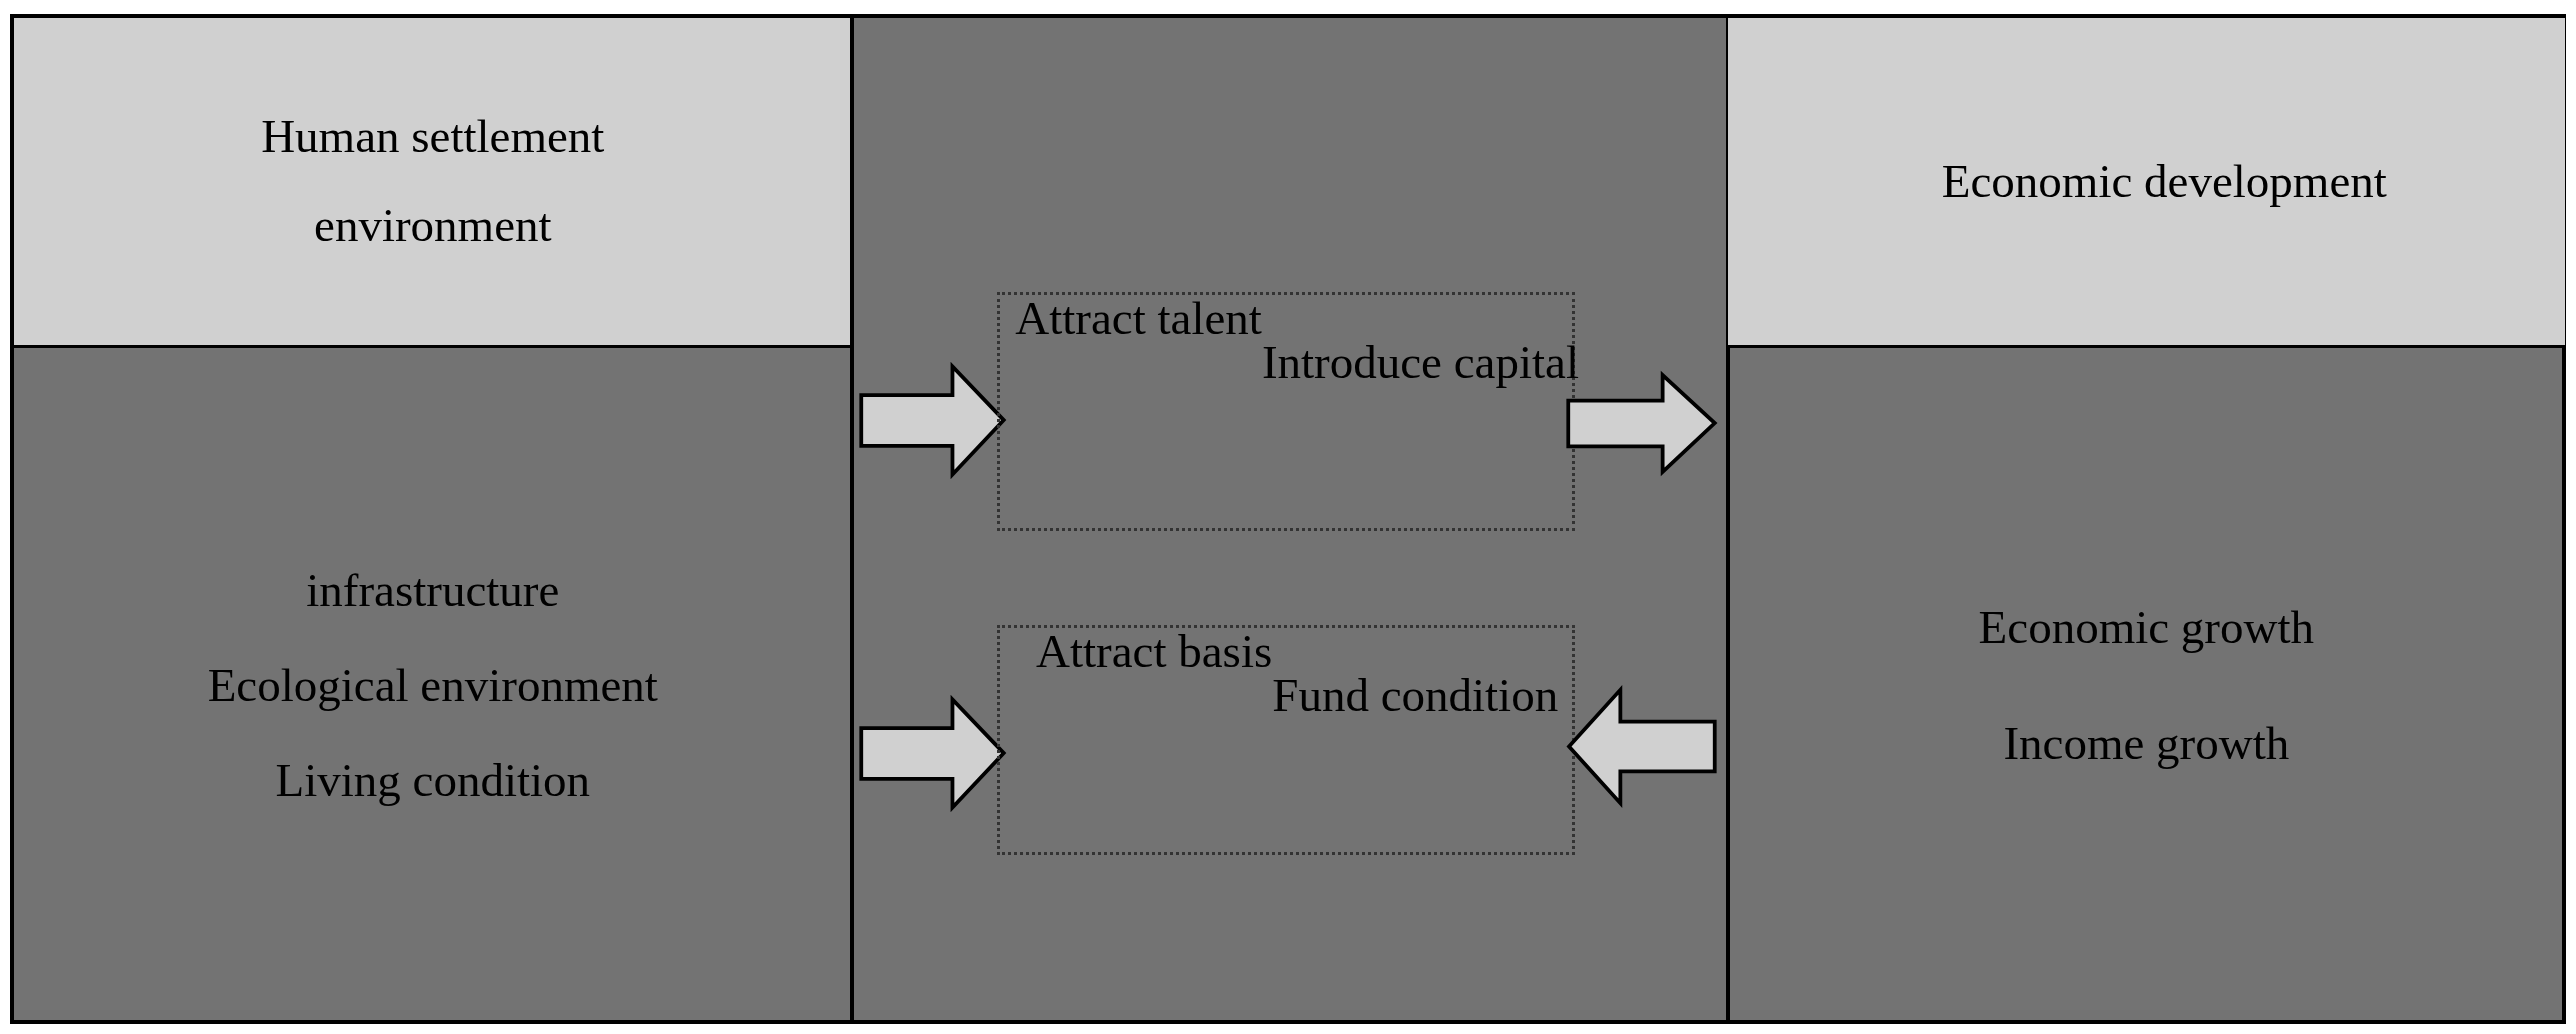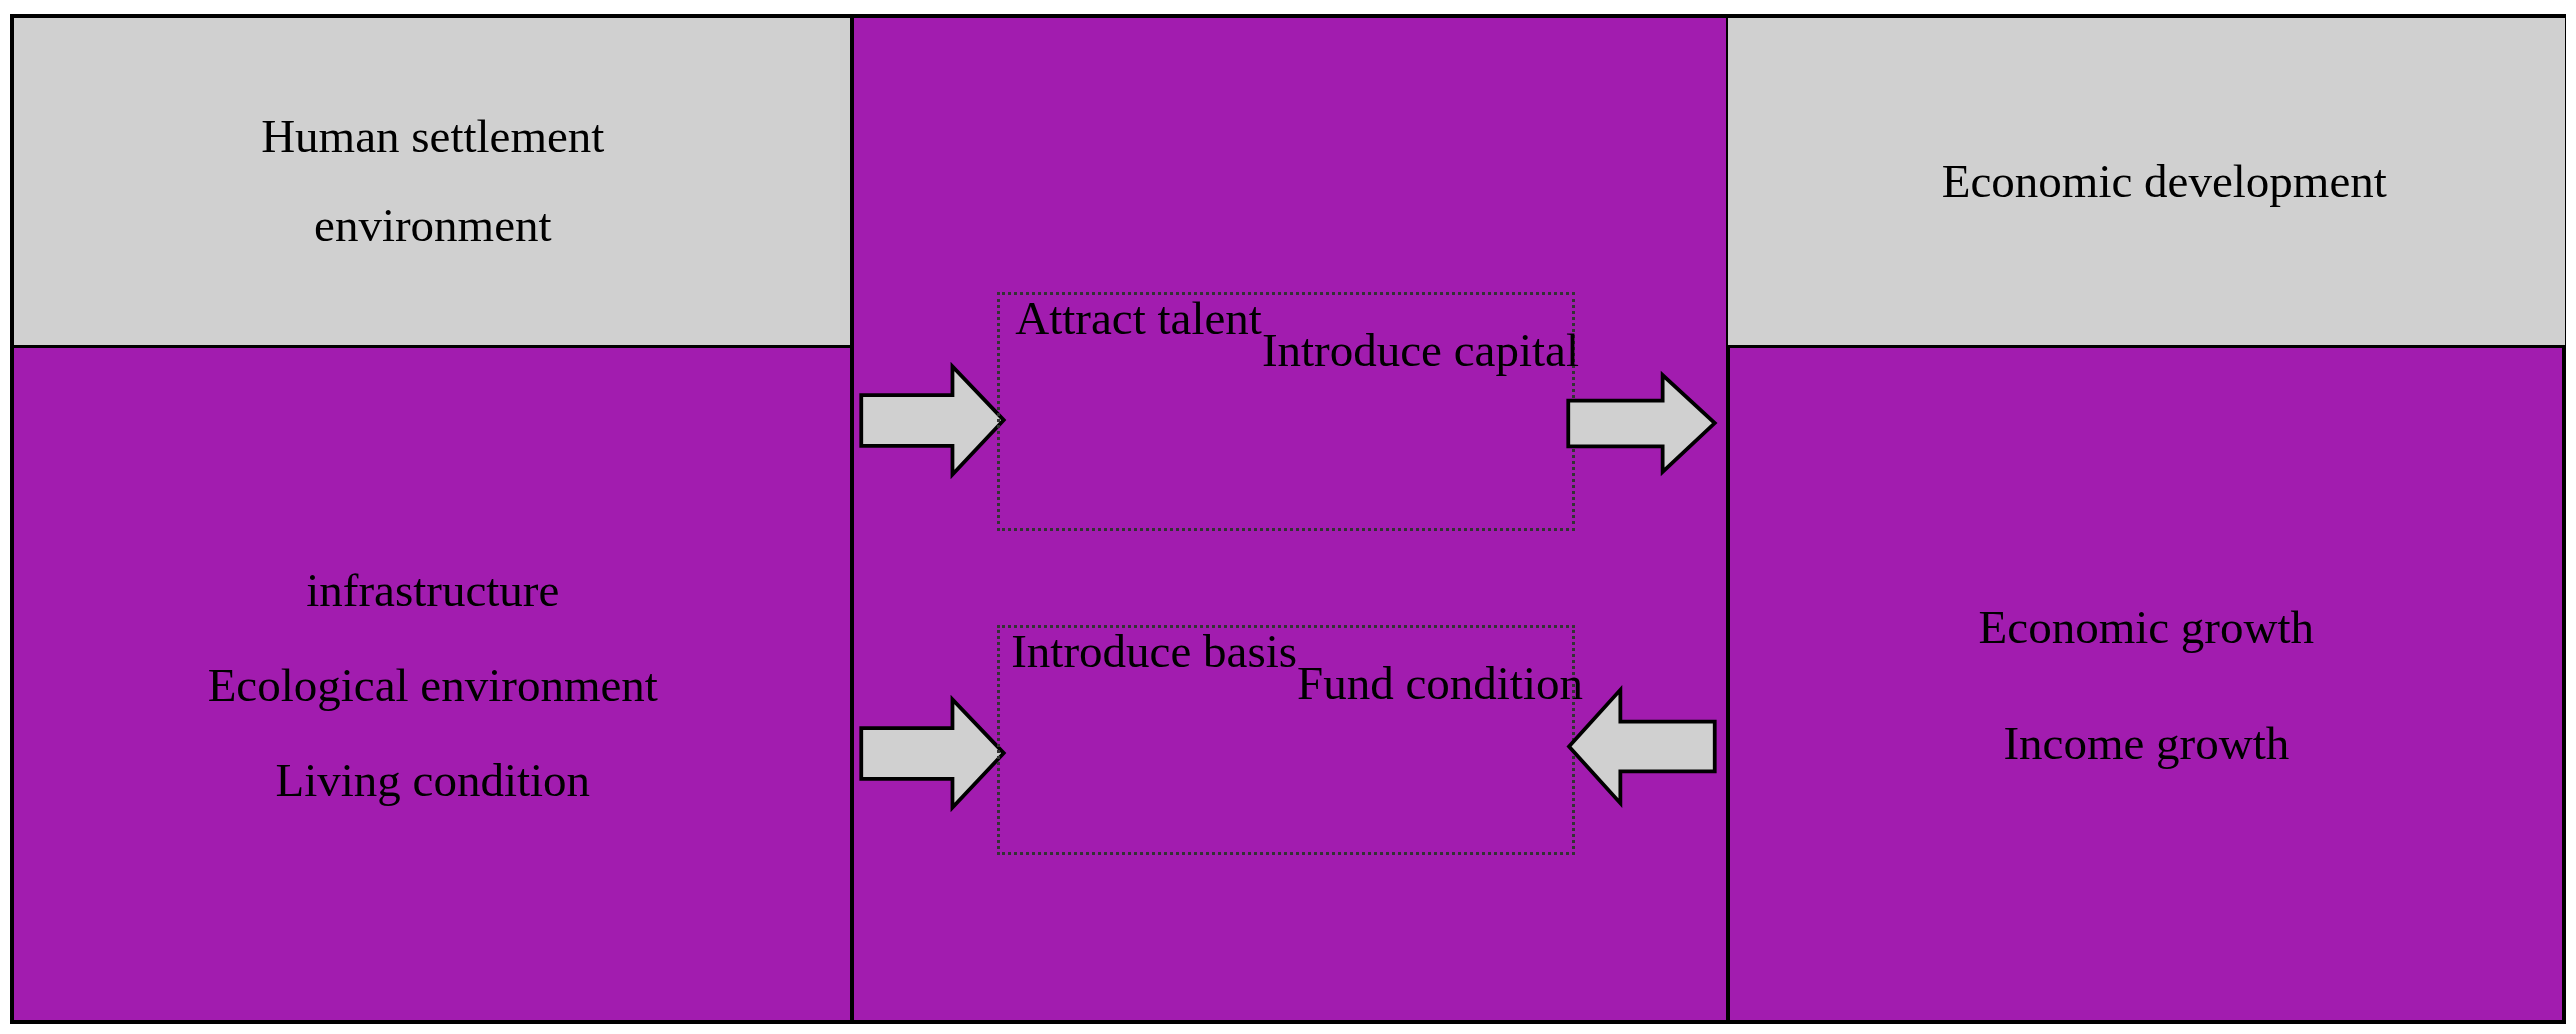--- a/index.html
+++ b/index.html
@@ -24,21 +24,21 @@
 
   
   .frame {
     position: absolute;
     left: 9.8px;
     top: 13.6px;
     width: 2556px;
     height: 1010px;
     box-sizing: border-box;
     border: 4.5px solid #000000;
-    background: #a21caf;
+    background: #737373;
   }
 
   
   .col {
     position: absolute;
     top: 0;
     height: 100%;
     box-sizing: border-box;
   }
   .col-left   { left: 0;      width: 838px; }
@@ -112,21 +112,21 @@
     flex-direction: row;
     align-items: flex-start;
     justify-content: center;
     padding-left: 22.6px;
   }
   .dotted-box .line {
     font-size: 47px;
     line-height: 1.0;
     white-space: nowrap;
   }
-  .dotted-box .line + .line { margin-top: 32px; }
+  .dotted-box .line + .line { margin-top: 44px; }
 
   
   .box-1 {
     left: 145px;
     top:  274px;
     width: 578px;
     height: 239px;
   }
   
   .box-2 {
@@ -195,21 +195,21 @@
         </svg>
       </div>
 
       <div class="arrow arrow-3">
         <svg viewBox="0 0 195 155" preserveAspectRatio="none" aria-hidden="true">
           <polygon class="arrow-shape" points="3,44 124,44 124,6 192,77 124,149 124,111 3,111"></polygon>
         </svg>
       </div>
 
       <div class="dotted-box box-2">
-        <div class="line">Introduce basis</div>
+        <div class="line">Attract basis</div>
         <div class="line">Fund condition</div>
       </div>
 
       <div class="arrow arrow-4">
         <svg viewBox="0 0 200 160" preserveAspectRatio="none" aria-hidden="true">
           <polygon class="arrow-shape" points="197,47 72,47 72,5 4,80 72,155 72,113 197,113"></polygon>
         </svg>
       </div>
 
     </div>

